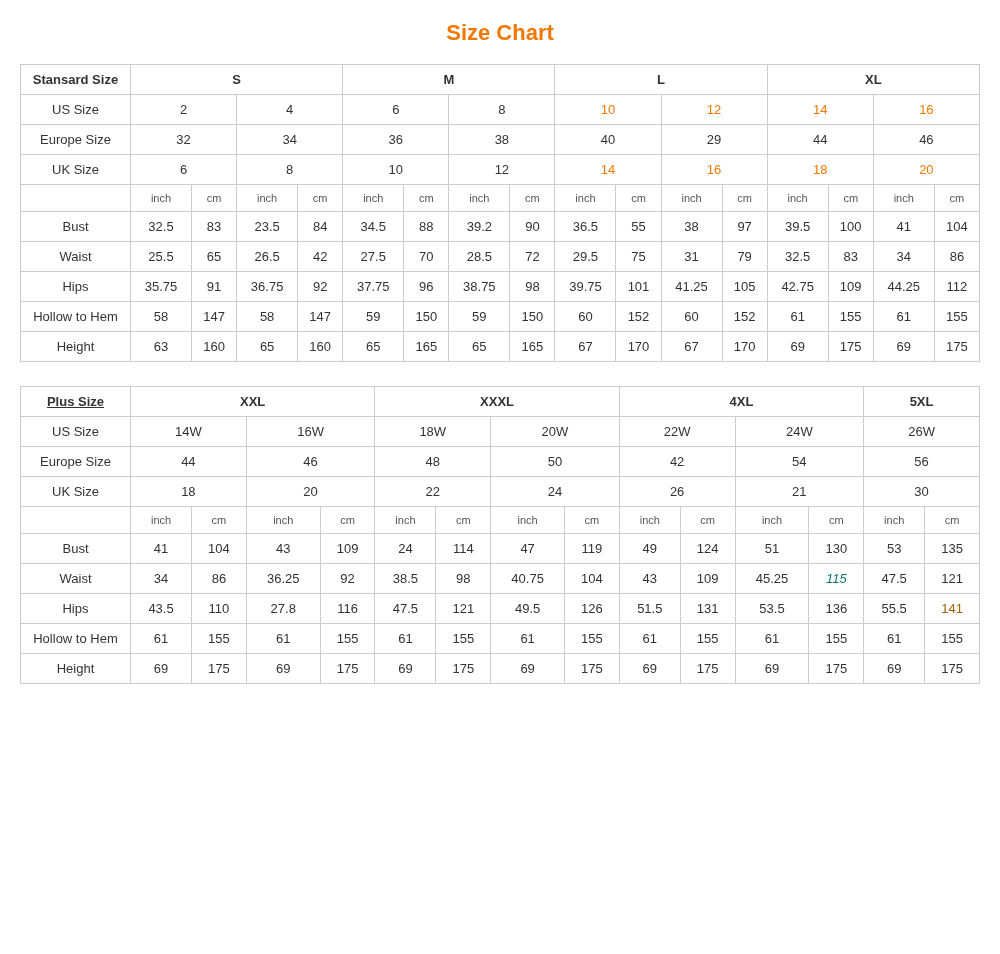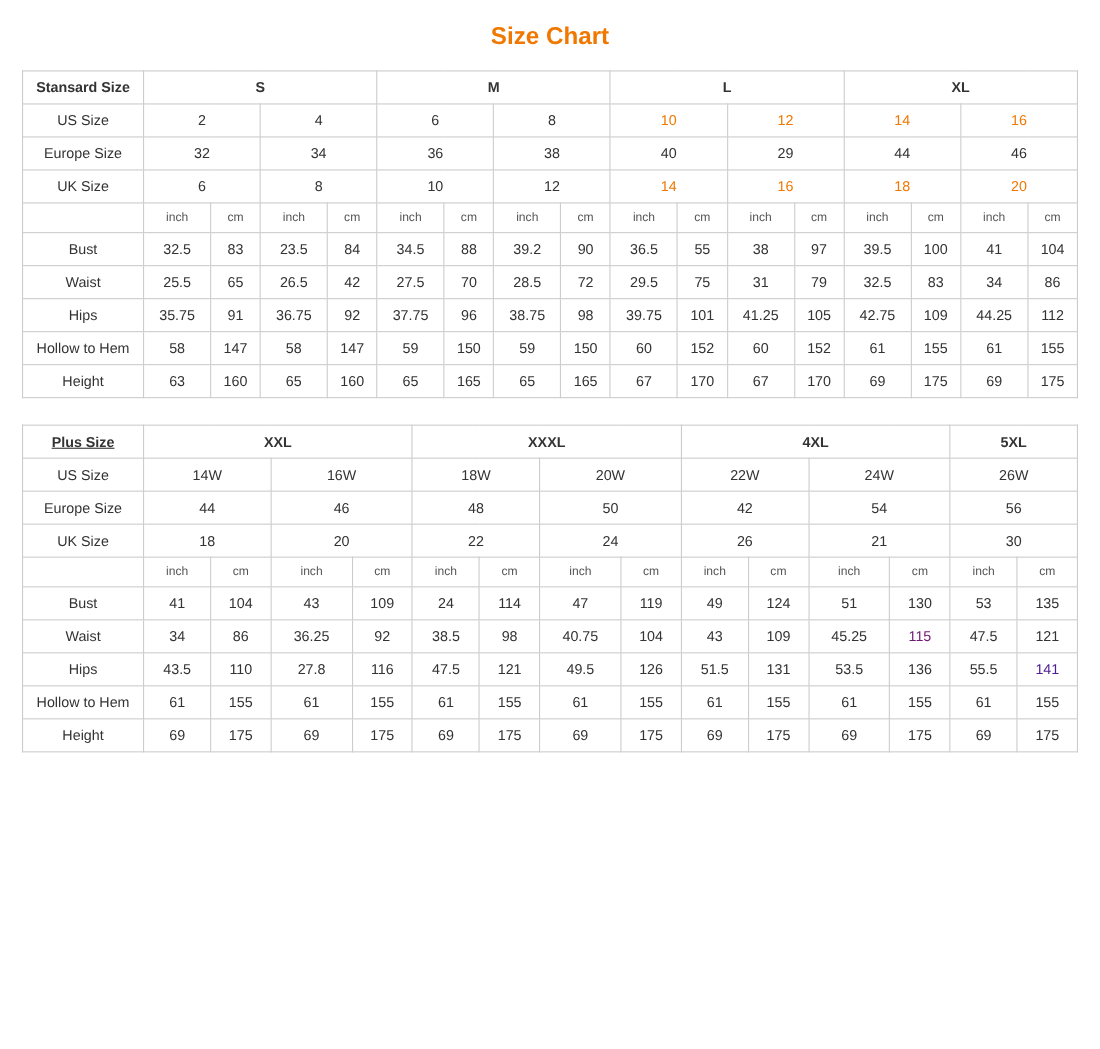--- a/index.html
+++ b/index.html
@@ -280,40 +280,40 @@
         <td>86</td>
         <td>36.25</td>
         <td>92</td>
         <td>38.5</td>
         <td>98</td>
         <td>40.75</td>
         <td>104</td>
         <td>43</td>
         <td>109</td>
         <td>45.25</td>
-        <td style="color: #701a75;">115</td>
+        <td style="color: #0f766e; font-style: italic;">115</td>
         <td>47.5</td>
         <td>121</td>
       </tr>
       <tr>
         <td>Hips</td>
         <td>43.5</td>
         <td>110</td>
         <td>27.8</td>
         <td>116</td>
         <td>47.5</td>
         <td>121</td>
         <td>49.5</td>
         <td>126</td>
         <td>51.5</td>
         <td>131</td>
         <td>53.5</td>
         <td>136</td>
         <td>55.5</td>
-        <td style="color: #4c1d95;">141</td>
+        <td style="color: #a16207;">141</td>
       </tr>
       <tr>
         <td>Hollow to Hem</td>
         <td>61</td>
         <td>155</td>
         <td>61</td>
         <td>155</td>
         <td>61</td>
         <td>155</td>
         <td>61</td>

